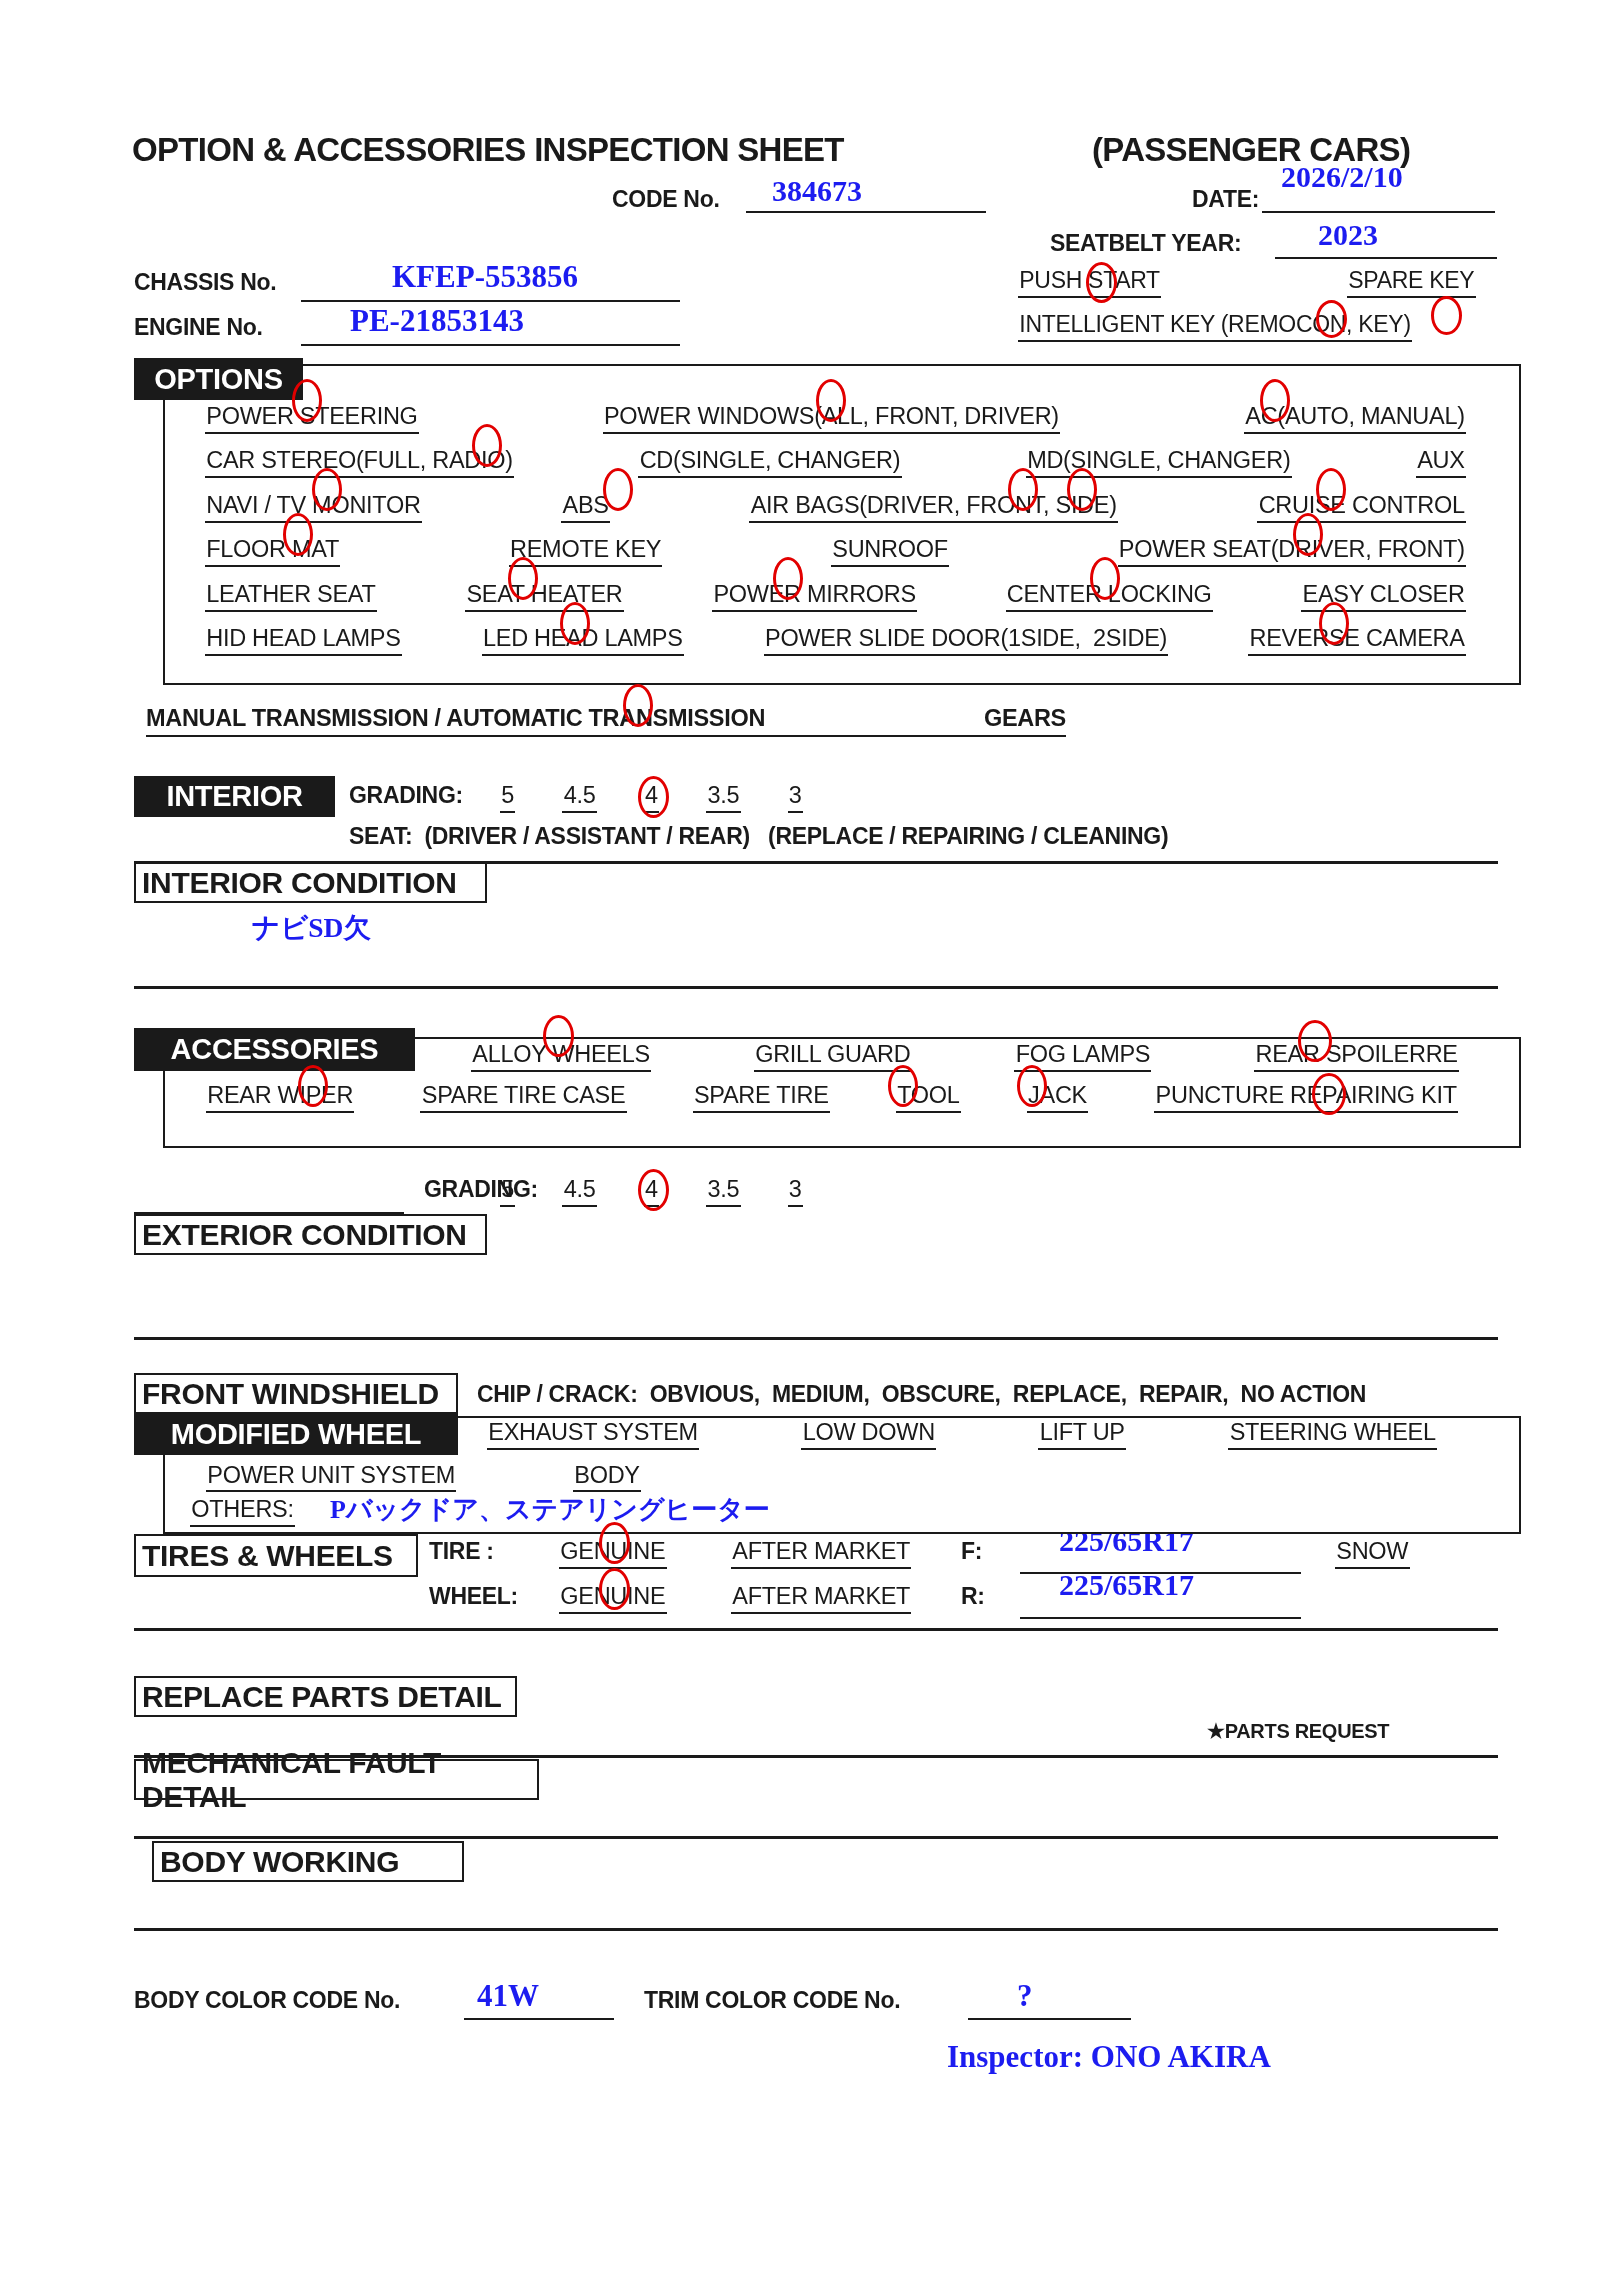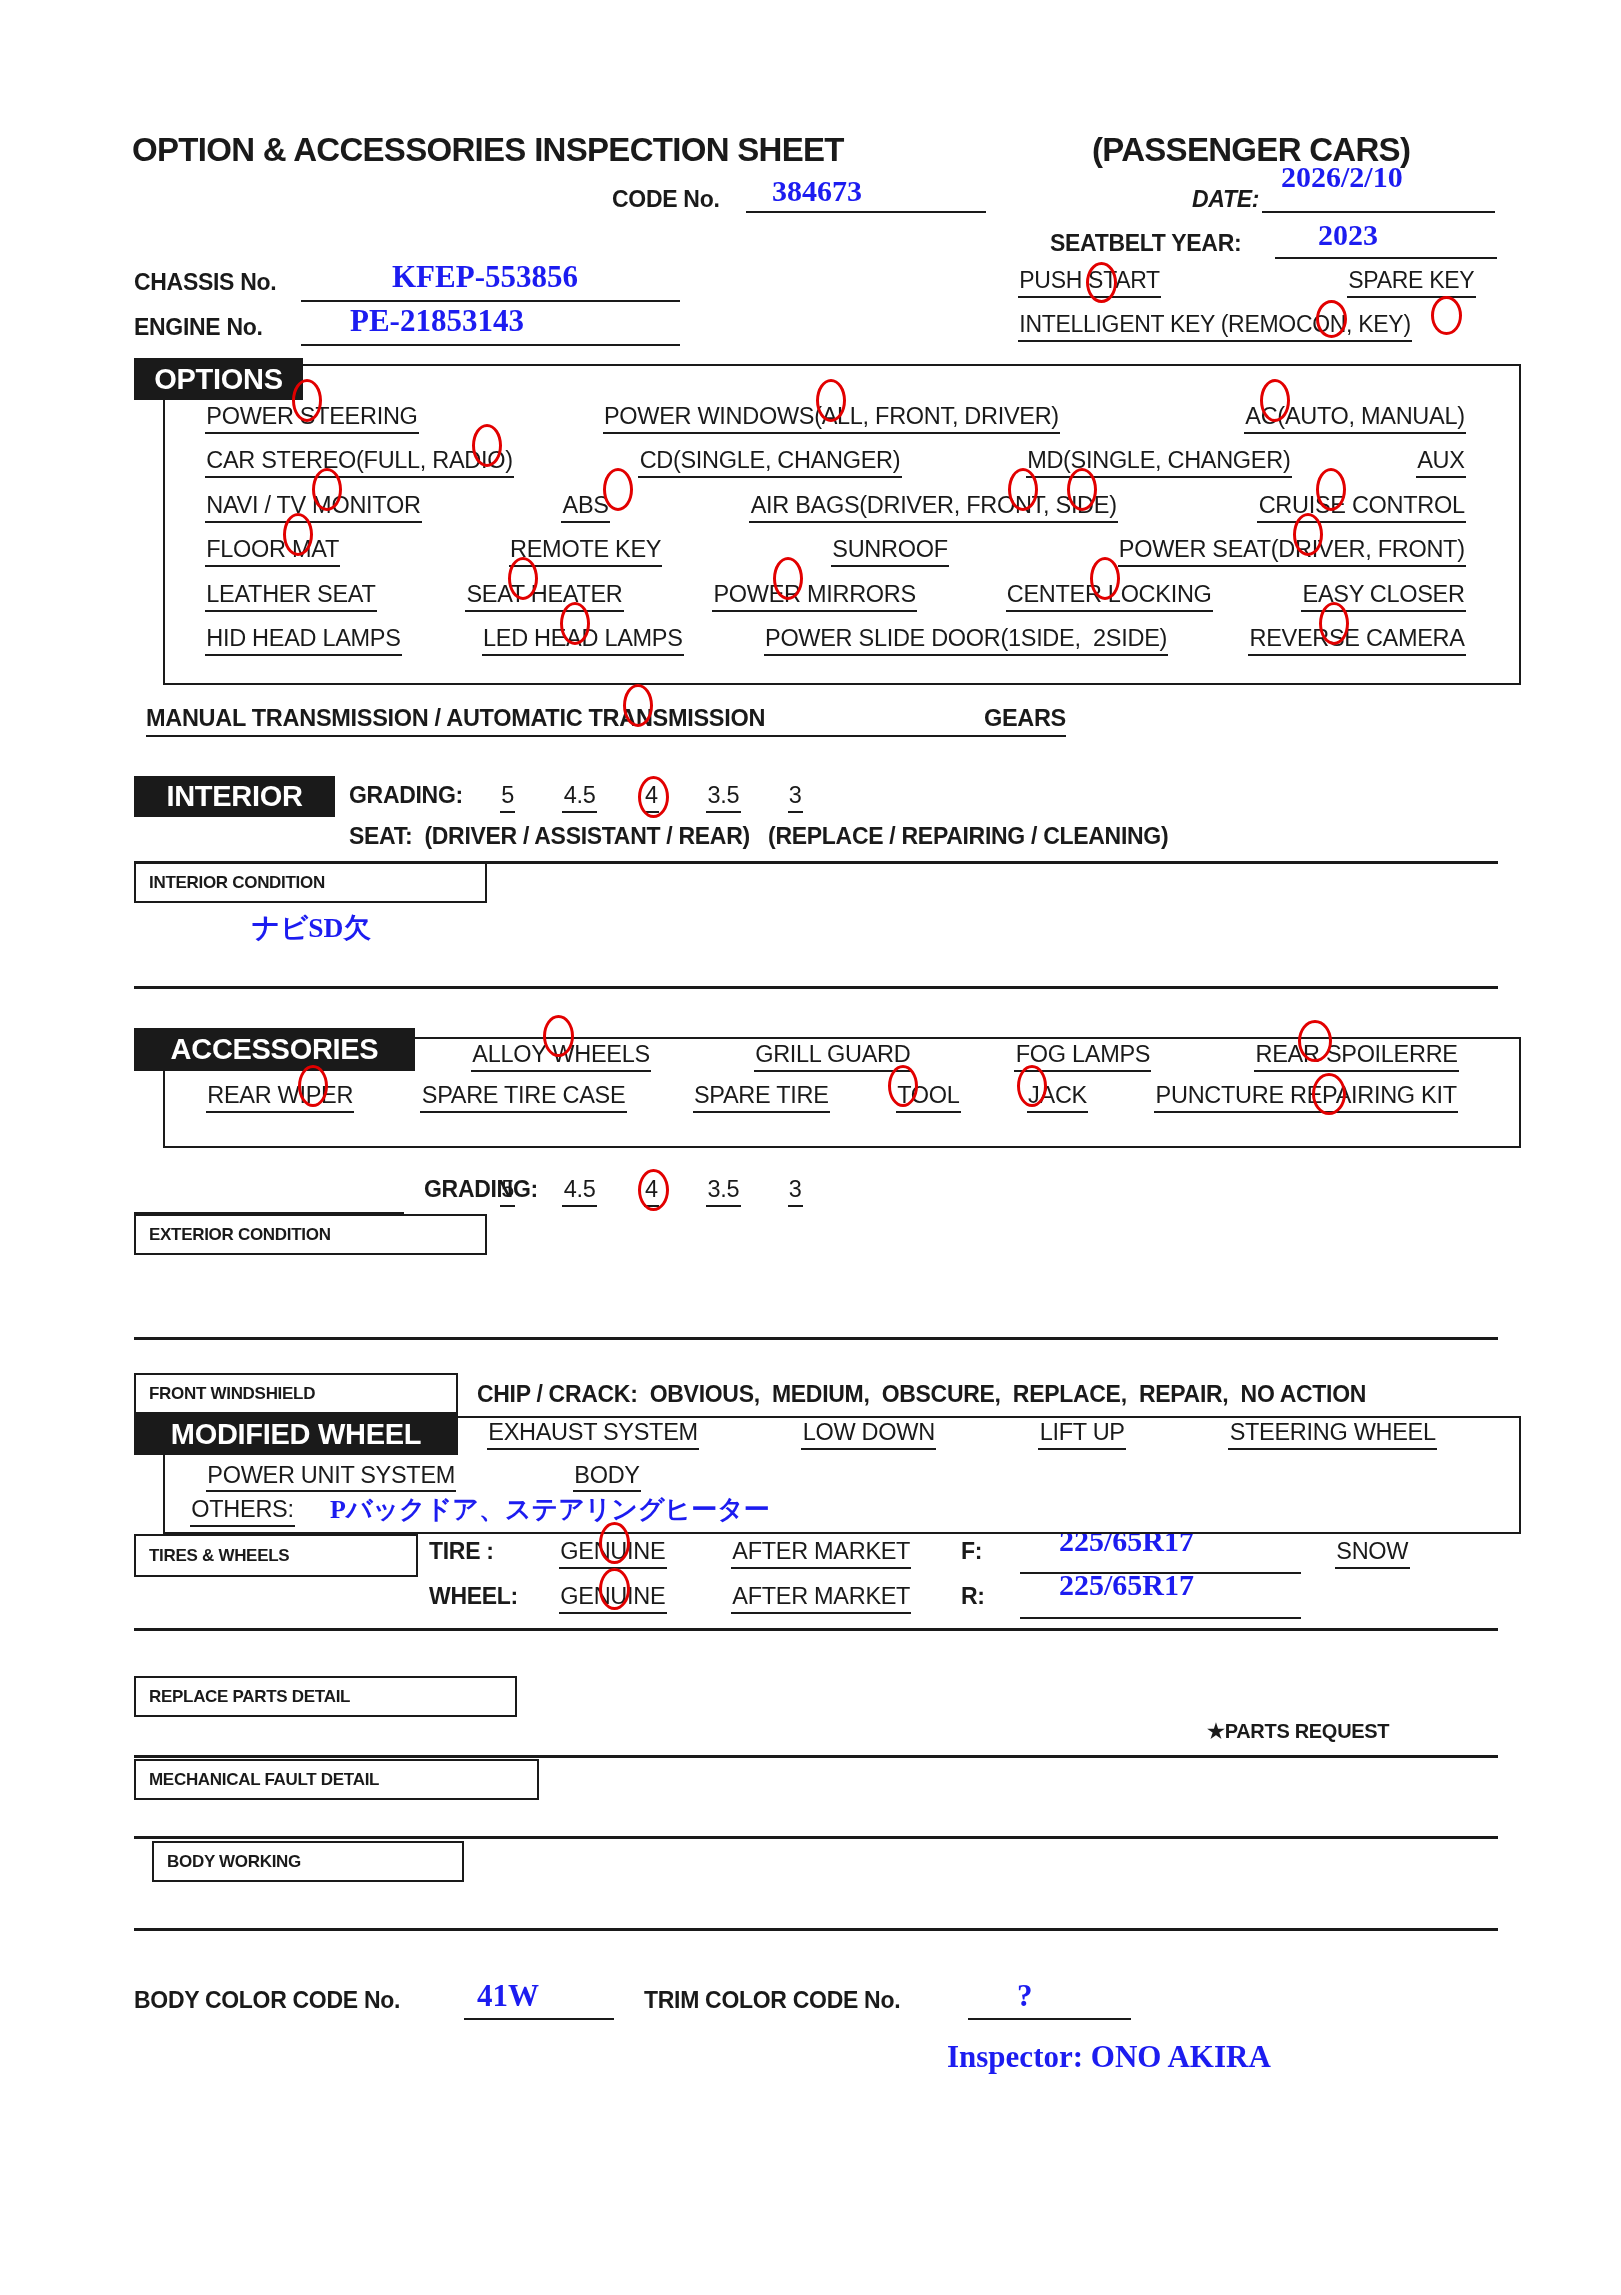--- a/index.html
+++ b/index.html
@@ -6,42 +6,42 @@
   .page{position:relative;width:1622px;height:2295px;background:#ffffff;overflow:hidden;
         font-family:"Liberation Sans",sans-serif;color:#1a1a1a;}
   .abs{position:absolute;}
   .lbl{font-size:23px;font-weight:700;letter-spacing:-0.3px;white-space:pre;}
   .title{font-size:33px;font-weight:700;letter-spacing:-0.7px;white-space:pre;}
   .item{font-size:23.5px;font-weight:400;letter-spacing:-0.3px;white-space:pre;
         border-bottom:2px solid #1a1a1a;padding:0 1.3px 2px 1.3px;}
   .blue{color:#1c1cf0;font-family:"Liberation Serif","DejaVu Serif",serif;font-weight:700;white-space:pre;}
   .blackbox{background:#1a1a1a;color:#ffffff;font-size:29px;font-weight:700;
             display:flex;align-items:center;justify-content:center;letter-spacing:-0.3px;}
-  .whitebox{background:#ffffff;border:2px solid #1a1a1a;font-size:17px;font-weight:700;
-            display:flex;align-items:center;padding-left:13px;letter-spacing:-0.3px;box-sizing:border-box;text-align:center;}
+  .whitebox{background:#ffffff;border:2px solid #1a1a1a;font-size:30px;font-weight:700;
+            display:flex;align-items:center;padding-left:6px;letter-spacing:-0.3px;box-sizing:border-box;}
   .secbox{border:2px solid #1a1a1a;background:transparent;}
   .hline{height:2.6px;background:#1a1a1a;}
   .uline{height:2px;background:#1a1a1a;}
   .row{display:flex;justify-content:space-between;align-items:flex-start;}
   .circ{position:absolute;border:3.3px solid #e20000;border-radius:50%;box-sizing:border-box;z-index:30;}
   .z10{z-index:10;} .z20{z-index:20;}
 </style>
 </head>
 <body>
 
 <div class="page" id="page">
 
   <div class="abs title" style="left:132px;top:131px;">OPTION &amp; ACCESSORIES INSPECTION SHEET</div>
   <div class="abs title" style="left:1092px;top:131px;">(PASSENGER CARS)</div>
 
   <div class="abs lbl" style="left:612px;top:186px;">CODE No.</div>
   <div class="abs blue" style="left:772px;top:174px;font-size:30px;">384673</div>
   <div class="abs uline" style="left:746px;top:211px;width:240px;"></div>
 
-  <div class="abs lbl" style="left:1192px;top:186px;font-style:italic;">DATE:</div>
+  <div class="abs lbl" style="left:1192px;top:186px;">DATE:</div>
   <div class="abs blue" style="left:1281px;top:160px;font-size:30px;">2026/2/10</div>
   <div class="abs uline" style="left:1262px;top:211px;width:233px;"></div>
 
   <div class="abs lbl" style="left:1050px;top:230px;">SEATBELT YEAR:</div>
   <div class="abs blue" style="left:1318px;top:218px;font-size:30px;">2023</div>
   <div class="abs uline" style="left:1275px;top:257px;width:222px;"></div>
 
   <div class="abs lbl" style="left:134px;top:269px;">CHASSIS No.</div>
   <div class="abs blue" style="left:392px;top:259px;font-size:31px;">KFEP-553856</div>
   <div class="abs uline" style="left:301px;top:300px;width:379px;"></div>

